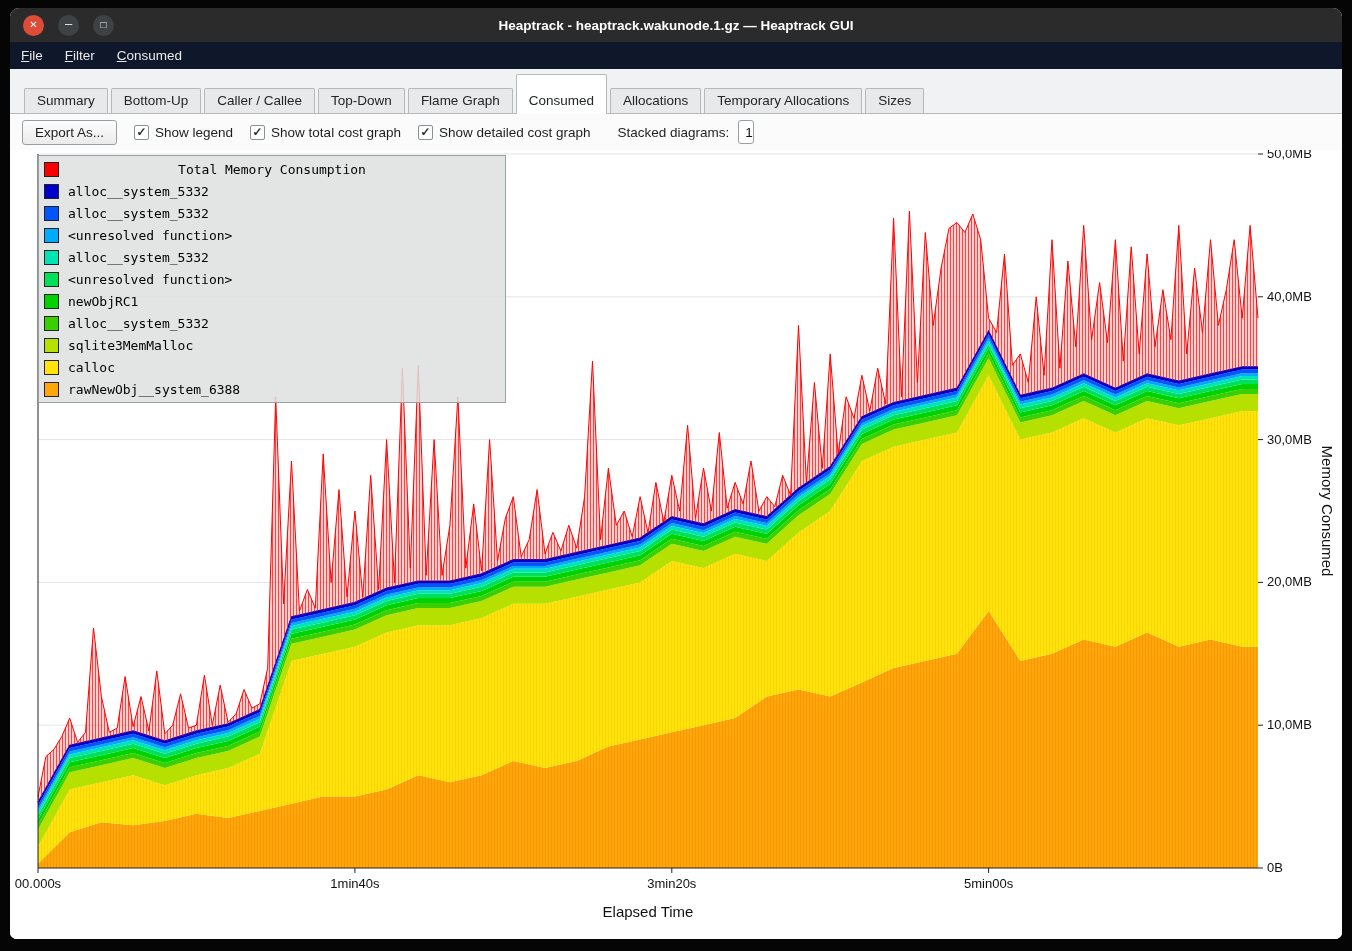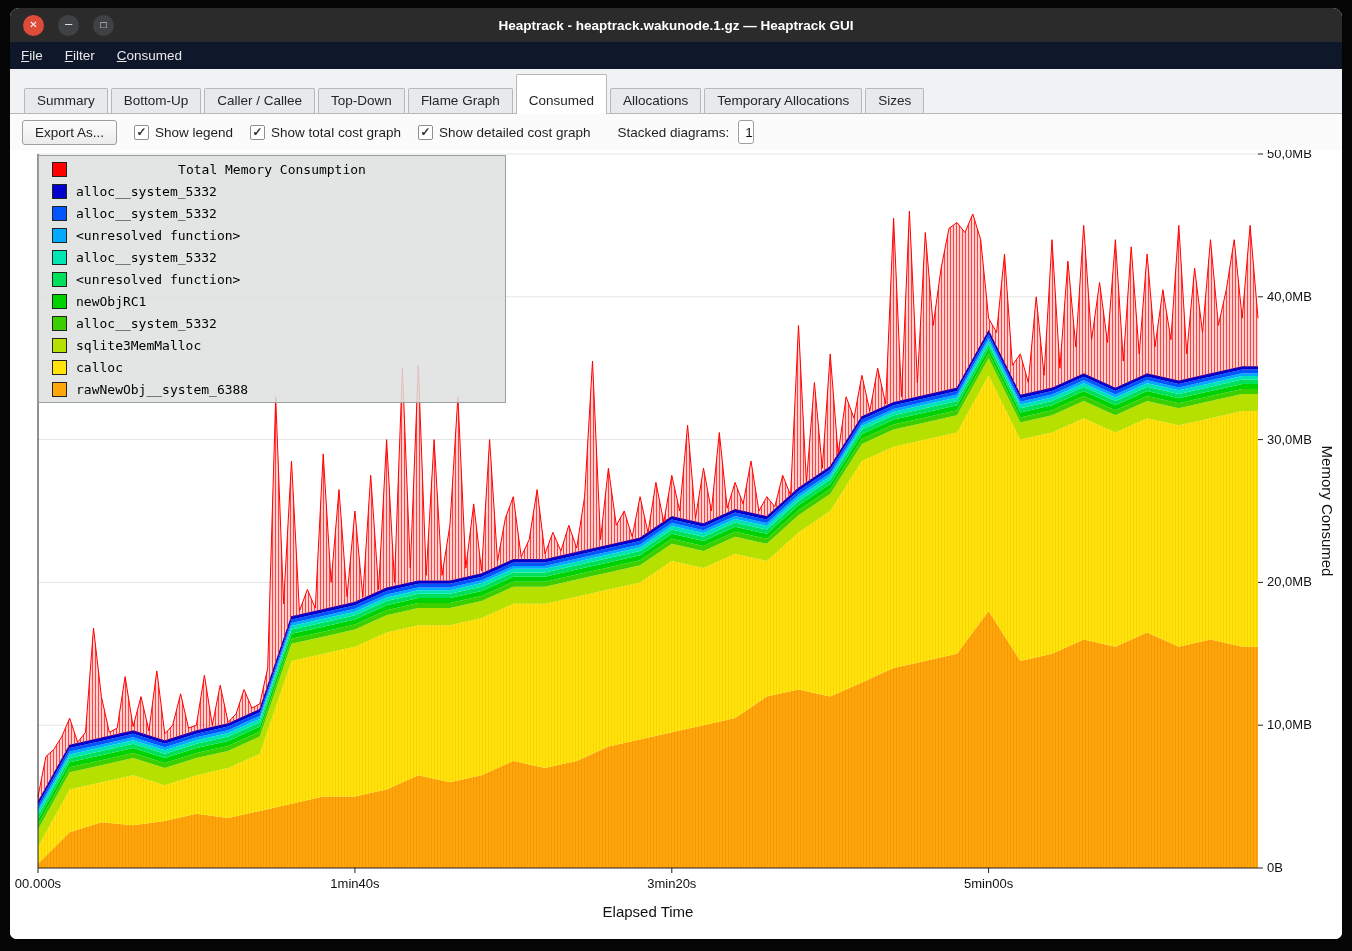--- a/index.html
+++ b/index.html
@@ -43,21 +43,21 @@
   .spin-btns{width:15px;display:flex;flex-direction:column;border-left:1px solid #c9cdce;
              background:linear-gradient(#fafafa,#e6e6e6)}
   .spin-up,.spin-down{flex:1;display:flex;align-items:center;justify-content:center;color:#444;cursor:pointer}
   .spin-up::before{content:"▲";font-size:6px}
   .spin-down::before{content:"▼";font-size:6px}
   
   .chart-wrap{position:relative;flex:1;background:#ffffff}
   #chart-svg{display:block;font-family:"Liberation Sans",sans-serif}
   
   .legend{position:absolute;left:28px;top:5px;width:468px;box-sizing:border-box;
-          background:rgba(222,224,225,0.85);border:1px solid #98a0a4;padding:2px 10px;z-index:5}
+          background:rgba(222,224,225,0.85);border:1px solid #98a0a4;padding:2px 2px;z-index:5}
   .lrow{display:flex;align-items:center;height:22px;padding:0 3px}
   .swatch{width:15px;height:15px;box-sizing:border-box;border:1px solid #222;flex:0 0 15px;margin-right:9px}
   .ltext{font-family:"DejaVu Sans Mono",monospace;font-size:13px;color:#000;white-space:pre}
   .ltitle .ltext{flex:1;text-align:center;margin-right:24px}
 </style>
 </head>
 <body>
 
 <div class="window">
 

